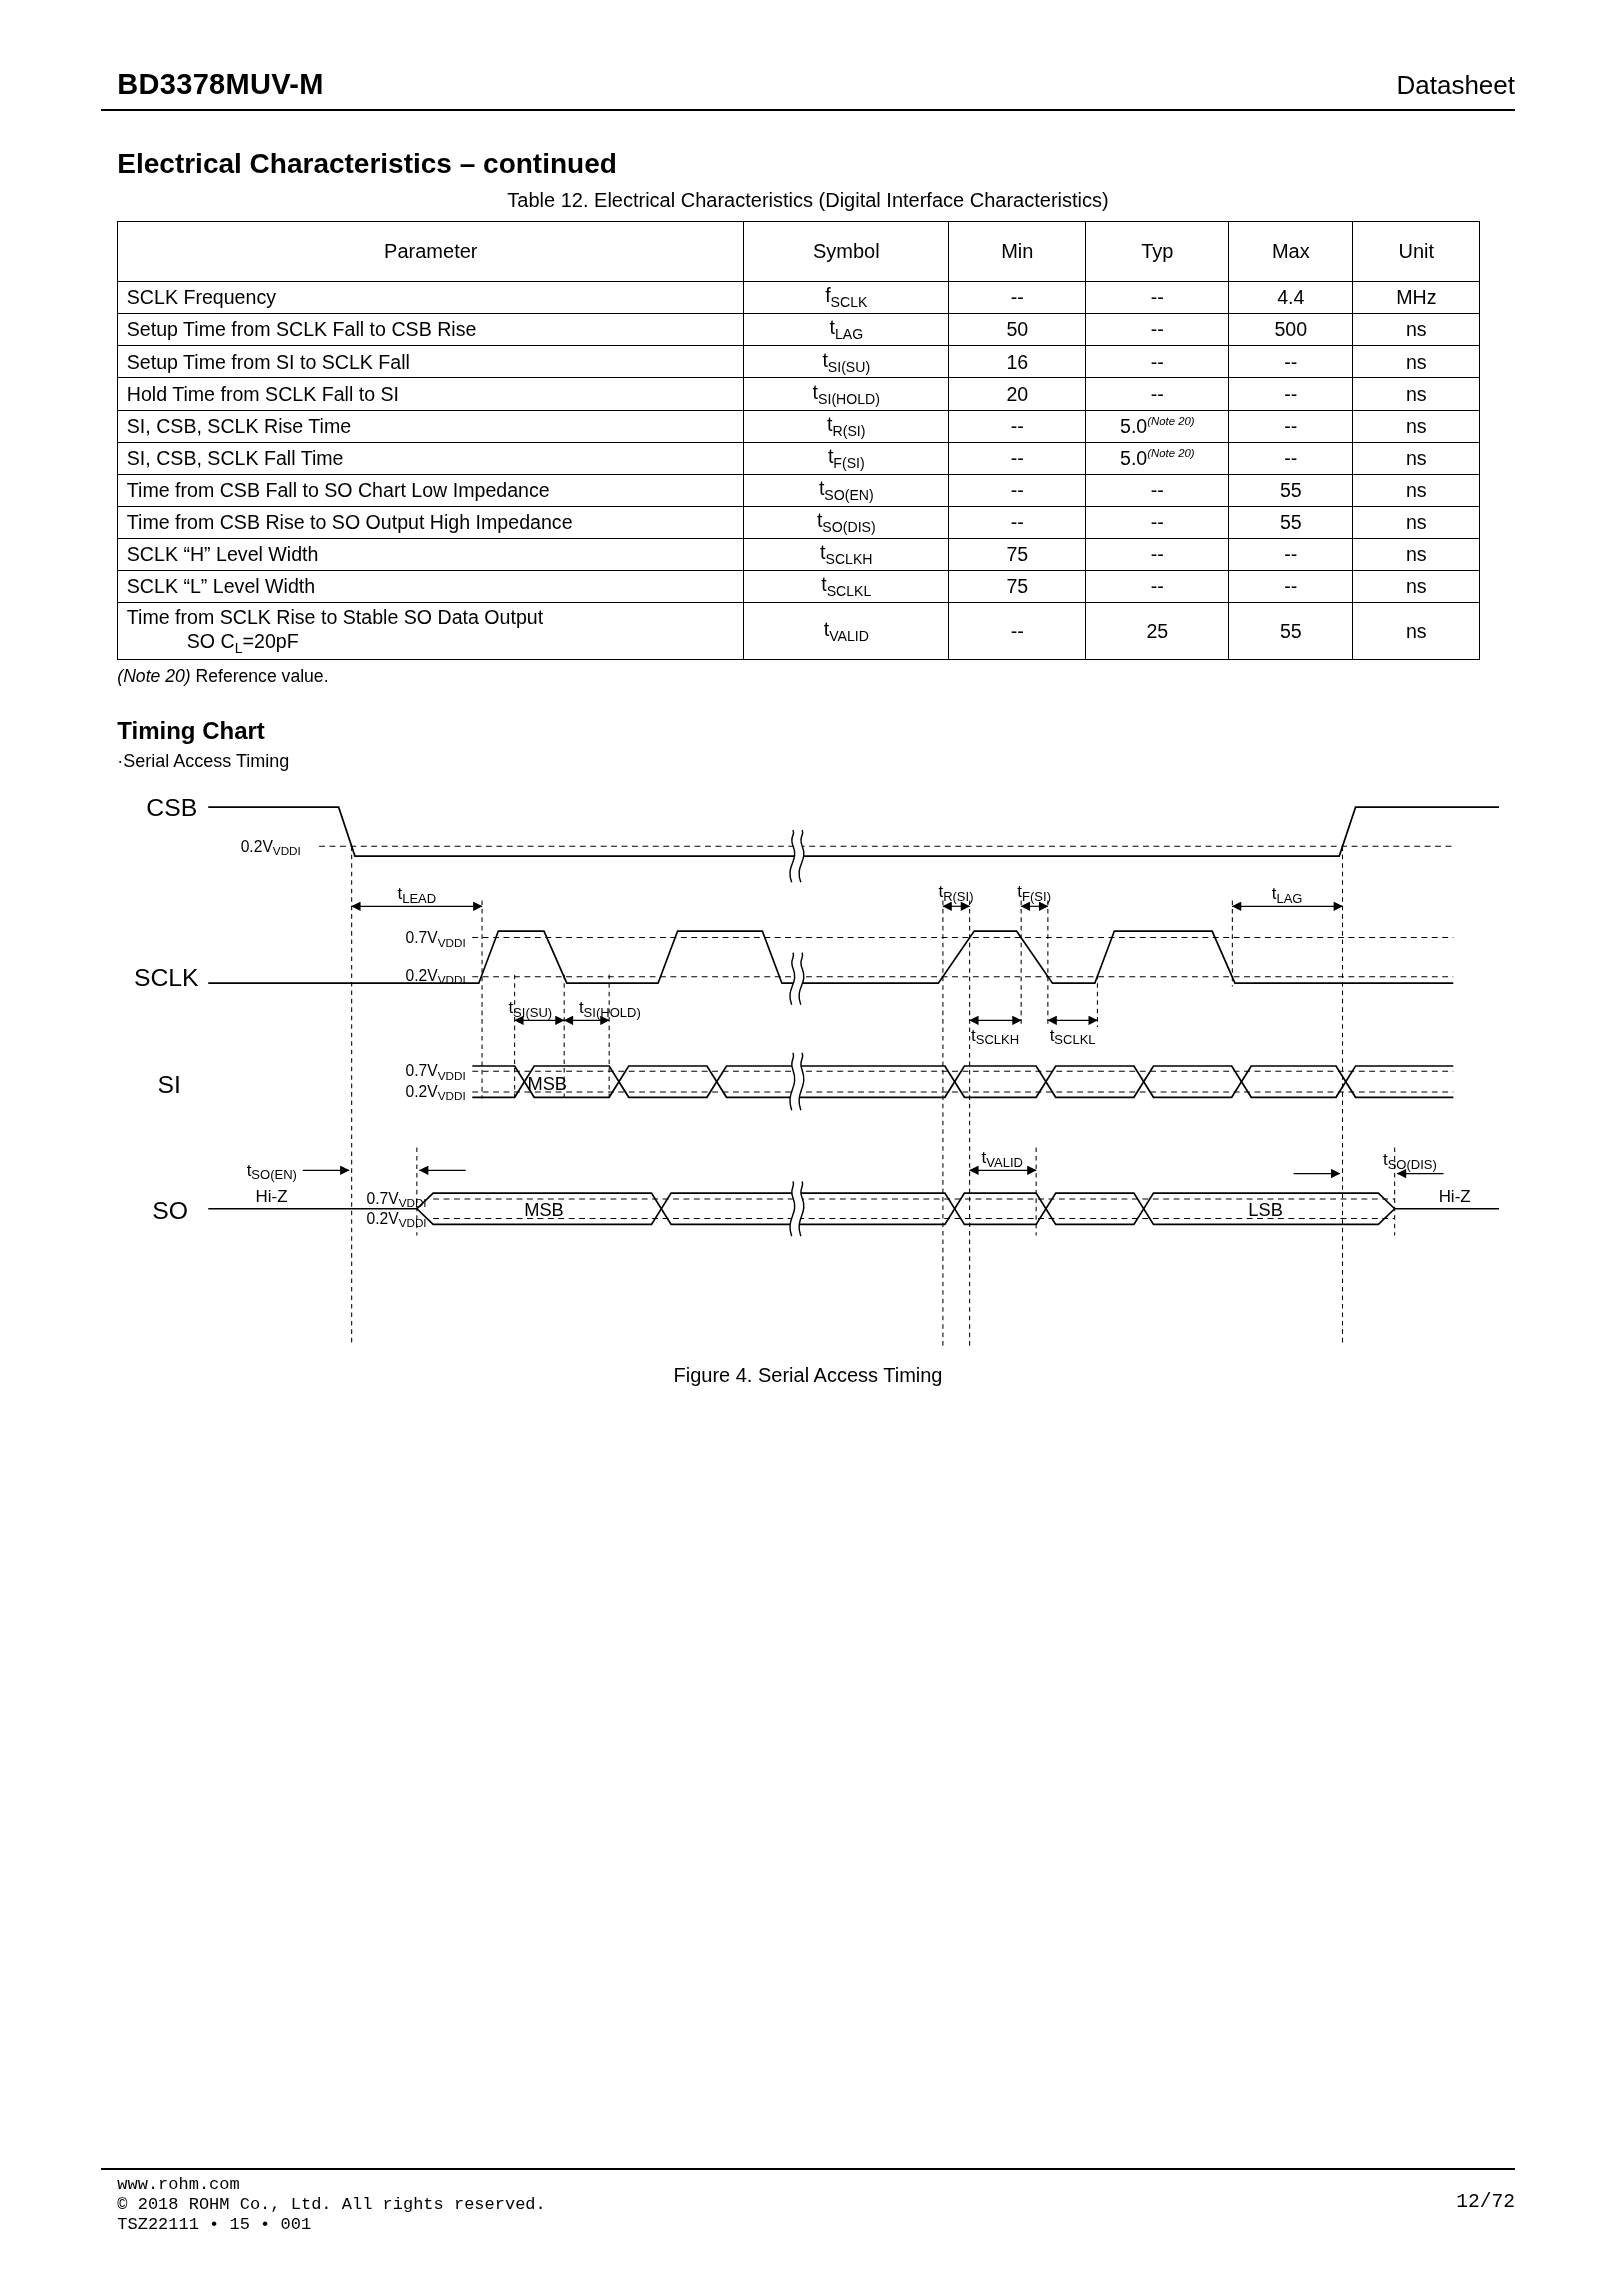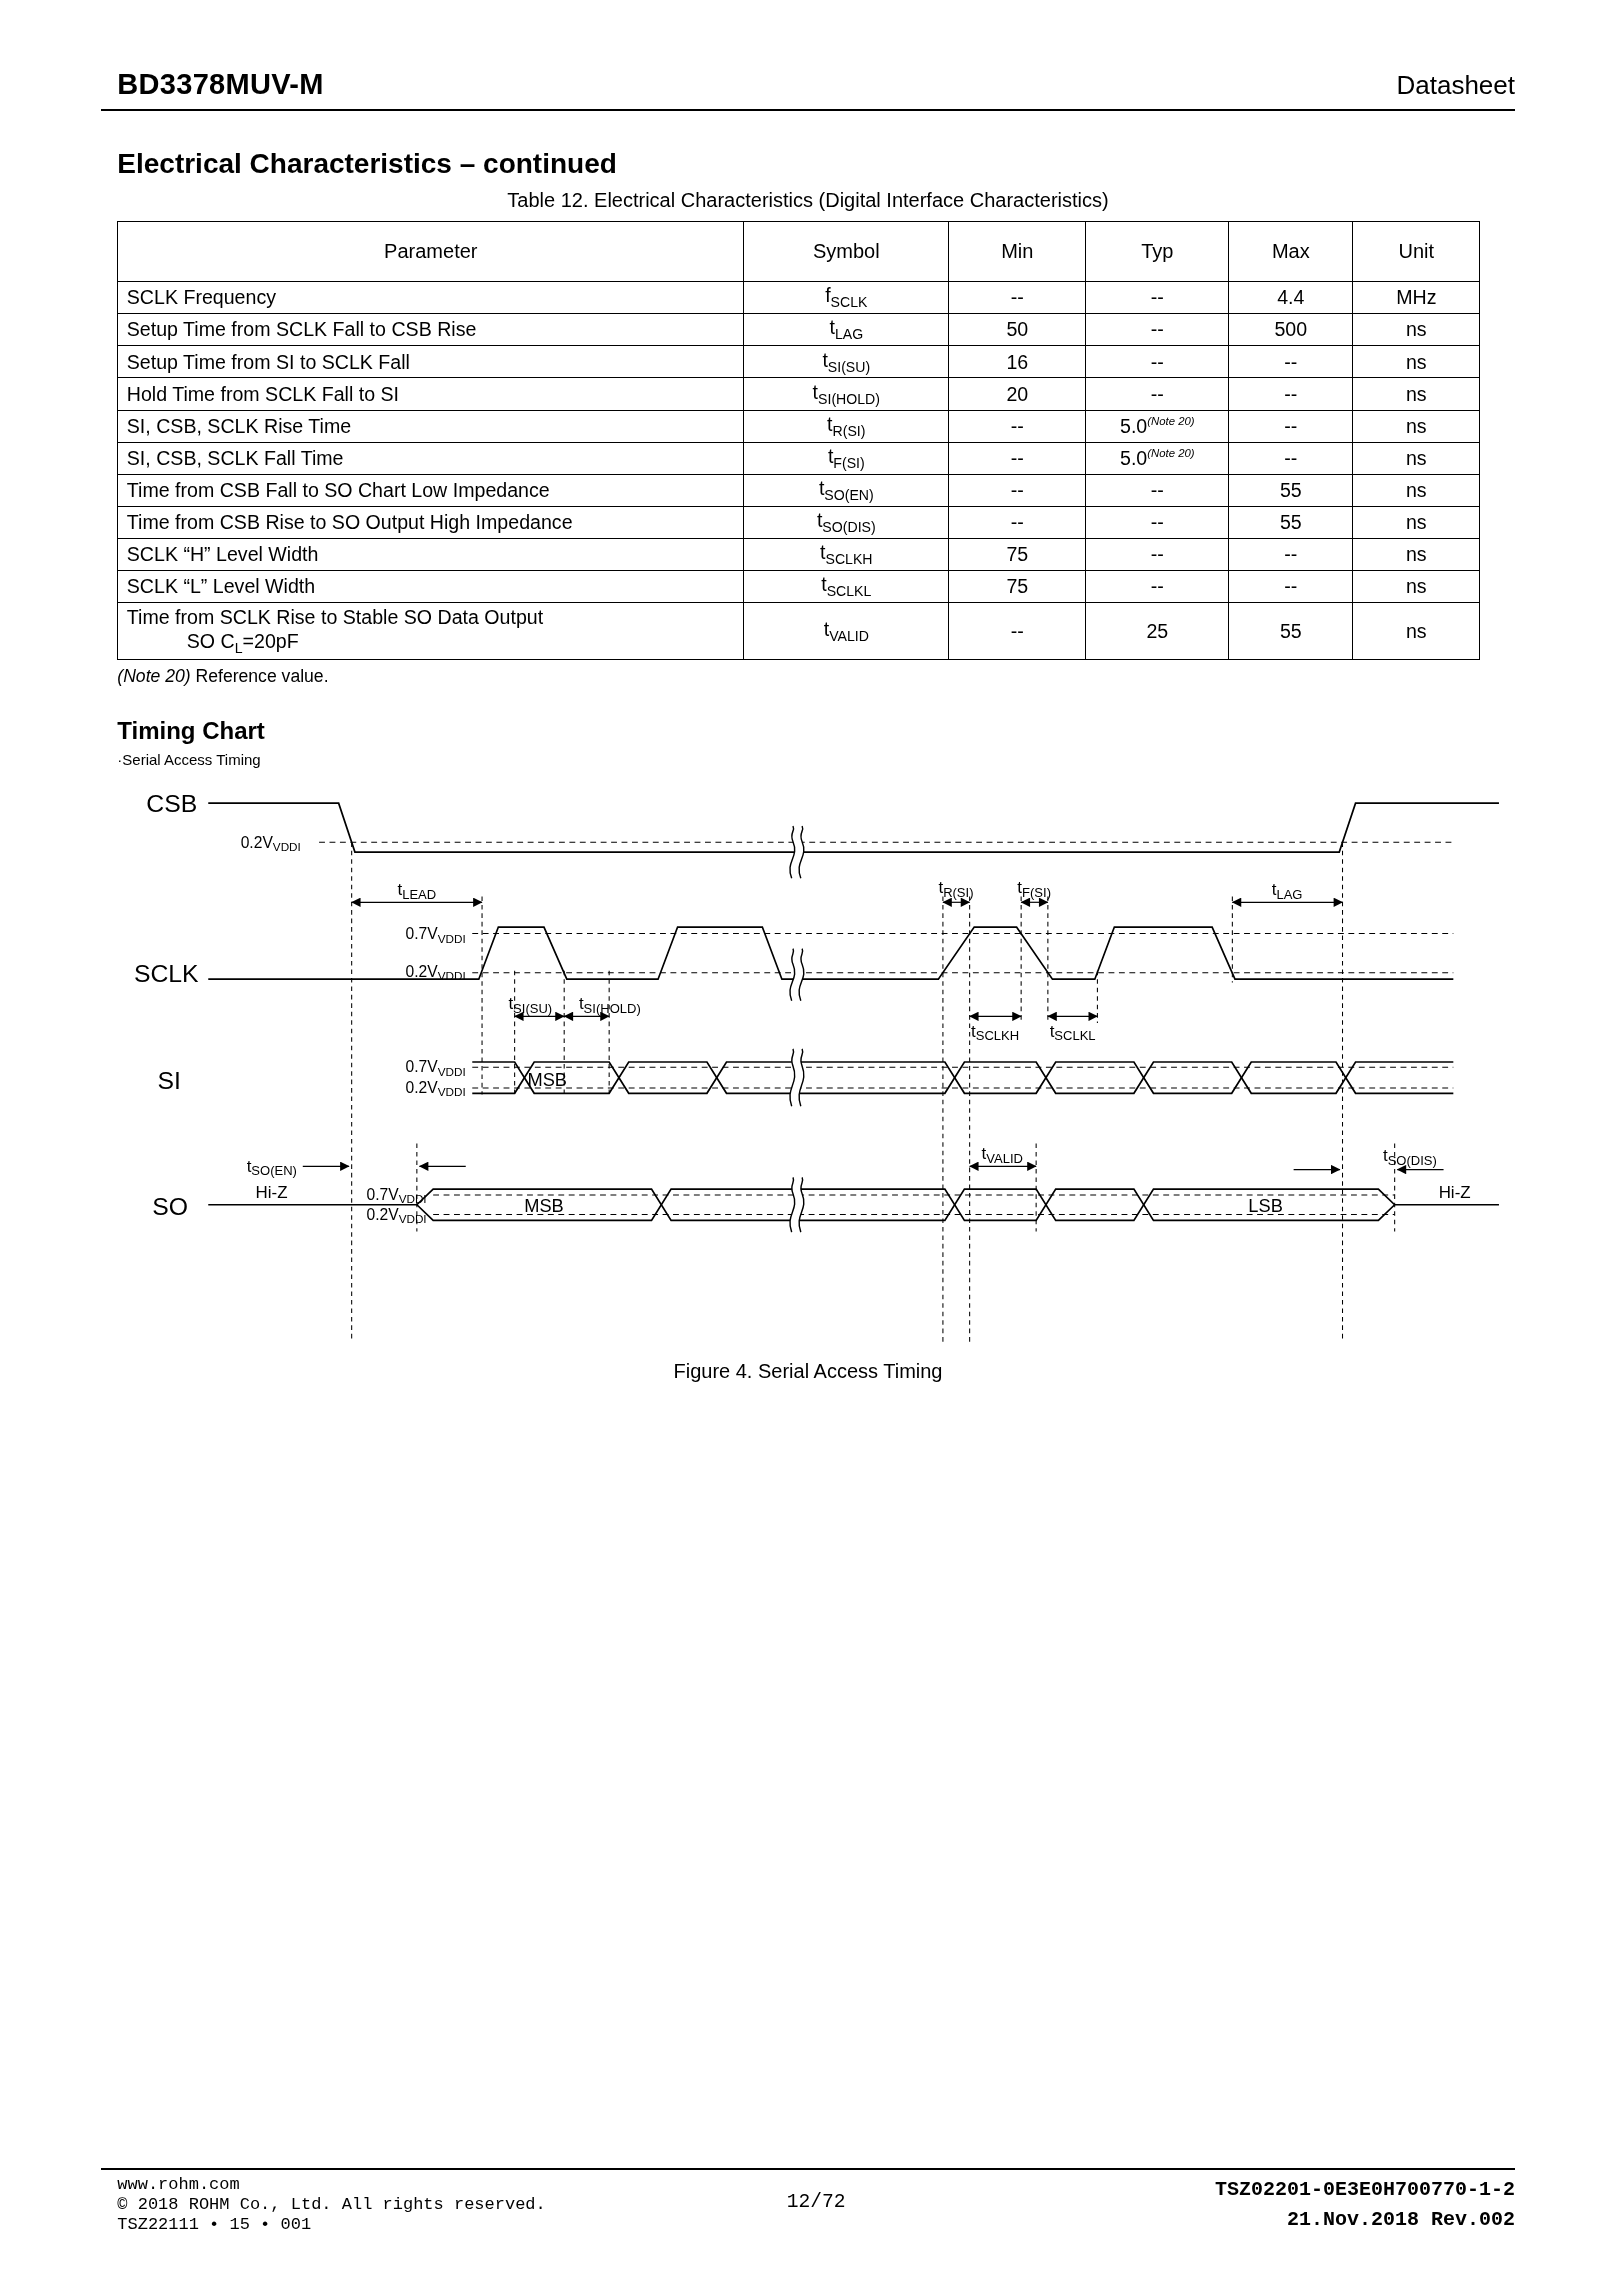--- a/index.html
+++ b/index.html
@@ -32,21 +32,21 @@
     font-size:19.6px; height:29px; text-align:center; vertical-align:middle;
     padding:1.3px 3.9px; line-height:1.25;
   }
   table.spec td.c-param { text-align:left; padding-left:8.5px; }
   .p-indent { padding-left:60px; }
   table.spec sub { font-size:0.72em; }
   sup.note-sup { font-size:0.58em; font-style:italic; }
   .note { margin:5.9px 0 0 16.3px; font-size:17.6px; }
   .note i { font-style:italic; }
   .timing-title { margin:30px 0 0 16.3px; font-size:24px; font-weight:700; }
-  .subtitle { margin:5.9px 0 0 16.3px; font-size:15px; }
+  .subtitle { margin:5.9px 0 0 16.3px; font-size:18px; }
   .tsvg { display:block; margin:7.8px 0 0 16.3px; }
   .figcap { margin-top:10.4px; text-align:center; font-size:20px; }
   
   .footer {
     position:absolute; left:101px; top:2168px; width:1414px;
     border-top:2.6px solid #000; padding:5.2px 0 0 16.3px;font-family:Liberation Mono, monospace;
   }
   .footer-cols { display:flex; align-items:flex-start; }
   .f-left  { flex:1; font-size:17px; line-height:20px; }
   .f-center{ font-size:19.6px; padding-top:15.6px; }
@@ -326,19 +326,15 @@
 </div>
 
 <div class="footer">
   <div class="footer-cols">
     <div class="f-left">
       <div>www.rohm.com</div>
       <div>© 2018 ROHM Co., Ltd. All rights reserved.</div>
       <div>TSZ22111 • 15 • 001</div>
     </div>
     <div class="f-center">12/72</div>
-    <div class="f-right">
-      <div>TSZ02201-0E3E0H700770-1-2</div>
-      <div>21.Nov.2018 Rev.002</div>
-    </div>
   </div>
 </div>
 
 
 </body></html>

